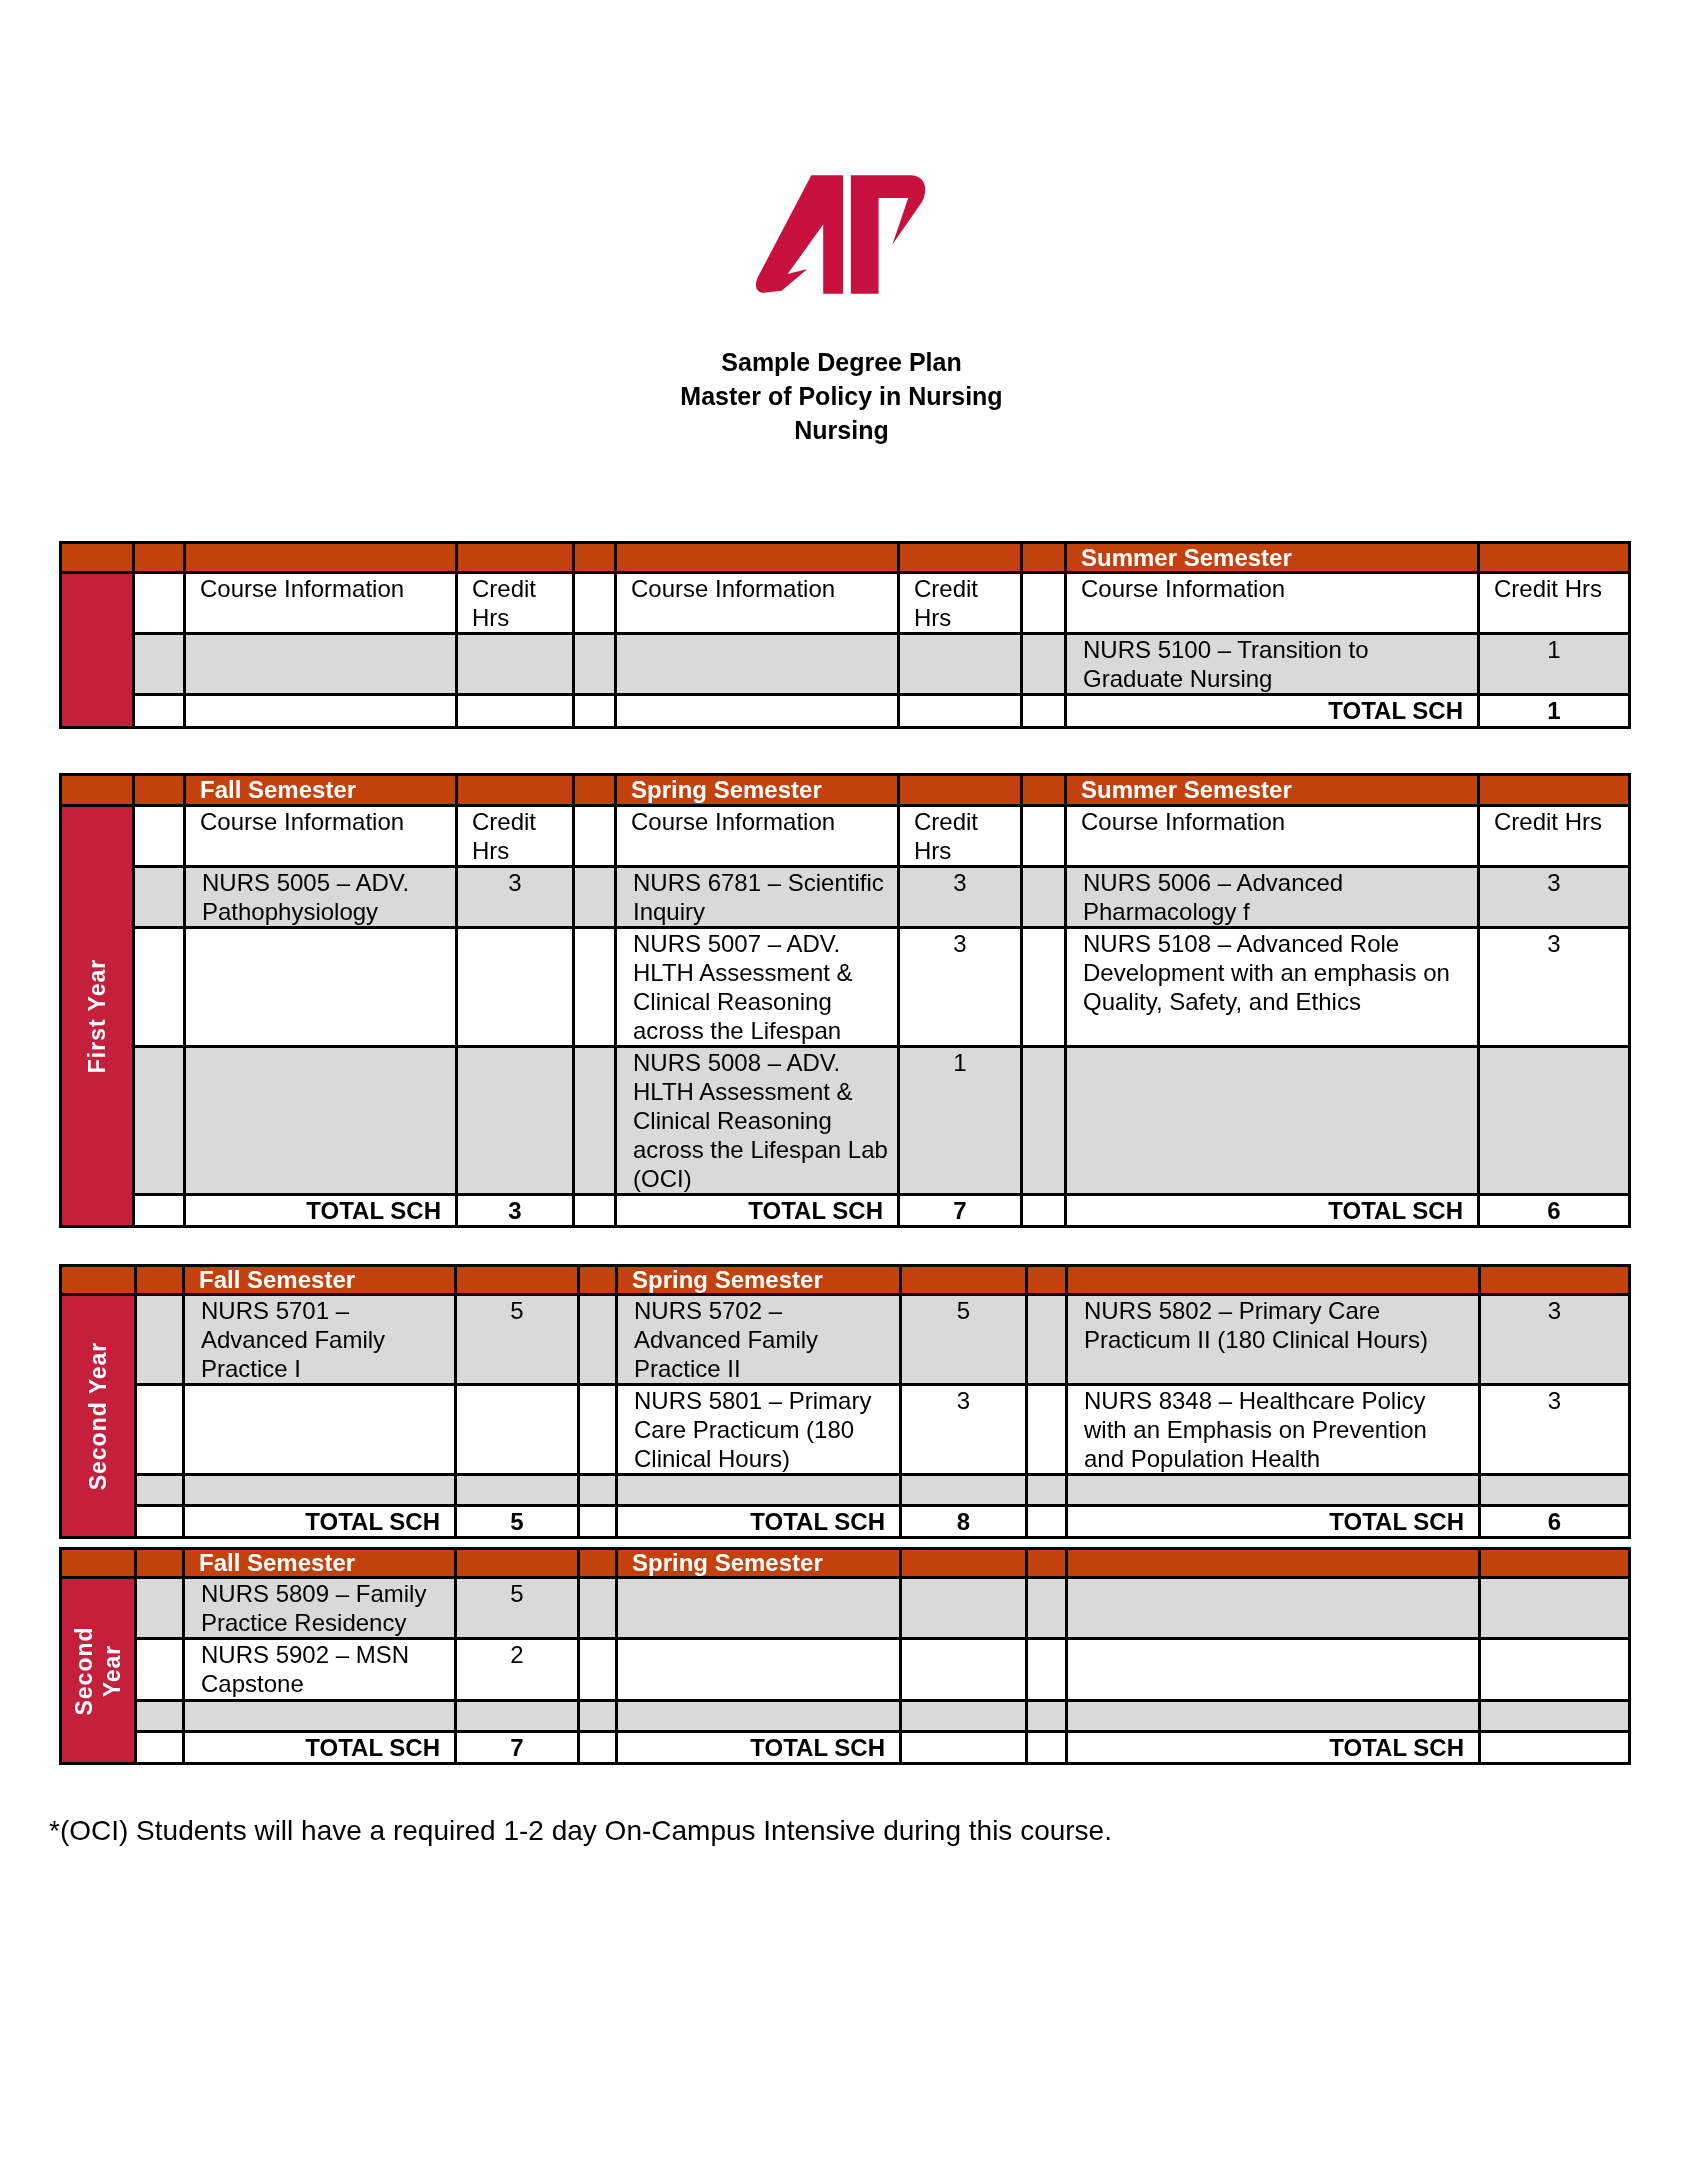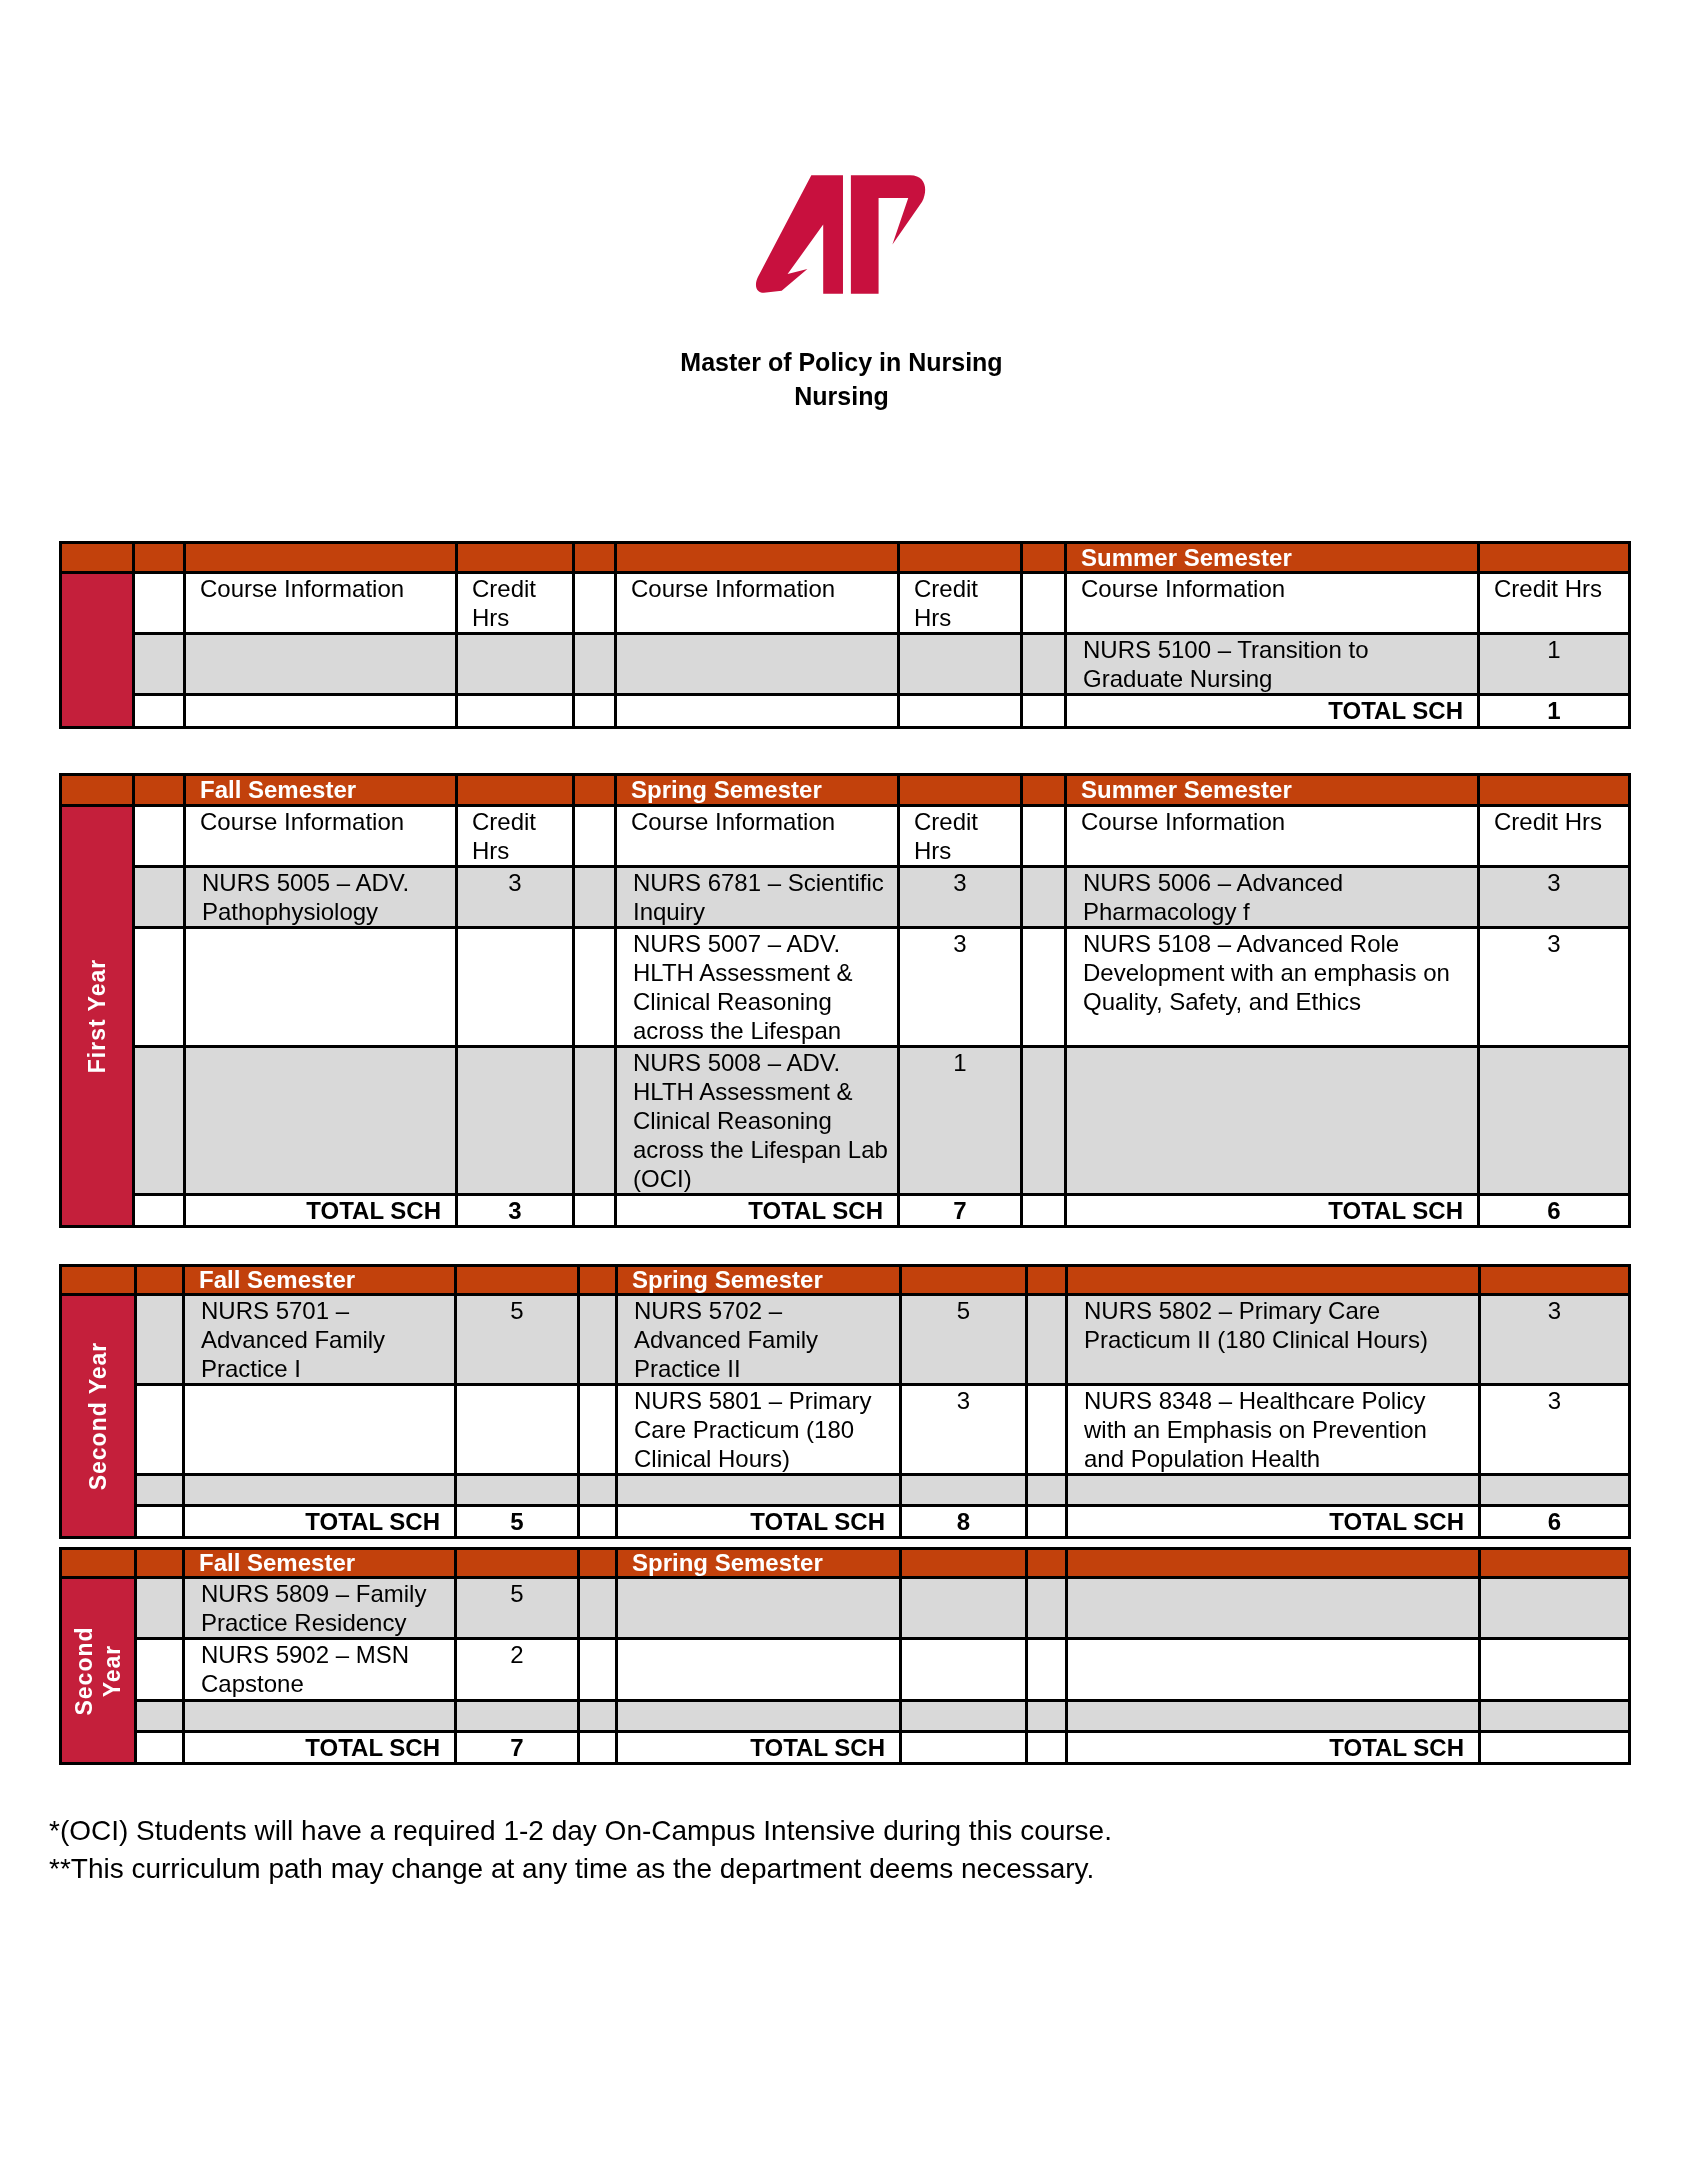--- a/index.html
+++ b/index.html
@@ -29,20 +29,21 @@
 <body>
 
 <div class="logo">
   <svg width="178" height="129" viewBox="0 0 180 130">
     <path fill="#C8103E" d="M60 5 L92 5 L92 125 L72 125 L72 55 L36 105 L56 100 L30 122 L12 124 C4 124 2 116 6 108 Z"></path>
     <path fill="#C8103E" d="M100 5 L160 5 C176 5 178 20 172 32 L142 75 L158 28 L128 28 L128 125 L100 125 Z"></path>
   </svg>
 </div>
 
 <div class="title-block">
+  <div>Sample Degree Plan</div>
   <div>Master of Policy in Nursing</div>
   <div>Nursing</div>
 </div>
 
 <table class="plan" style="top:541px;width:1569px;">
   <colgroup>
     <col style="width:73px">
       <col style="width:51px">
       <col style="width:272px">
       <col style="width:117px">
@@ -339,15 +340,14 @@
     <td class="total-val"></td>
     <td></td>
     <td class="total-label">TOTAL SCH</td>
     <td class="total-val"></td>
   </tr>
 </tbody>
   </table>
 
 <div class="footnotes">
   <div>*(OCI) Students will have a required 1-2 day On-Campus Intensive during this course.</div>
-  <div>**This curriculum path may change at any time as the department deems necessary.</div>
 </div>
 
 
 </body></html>

